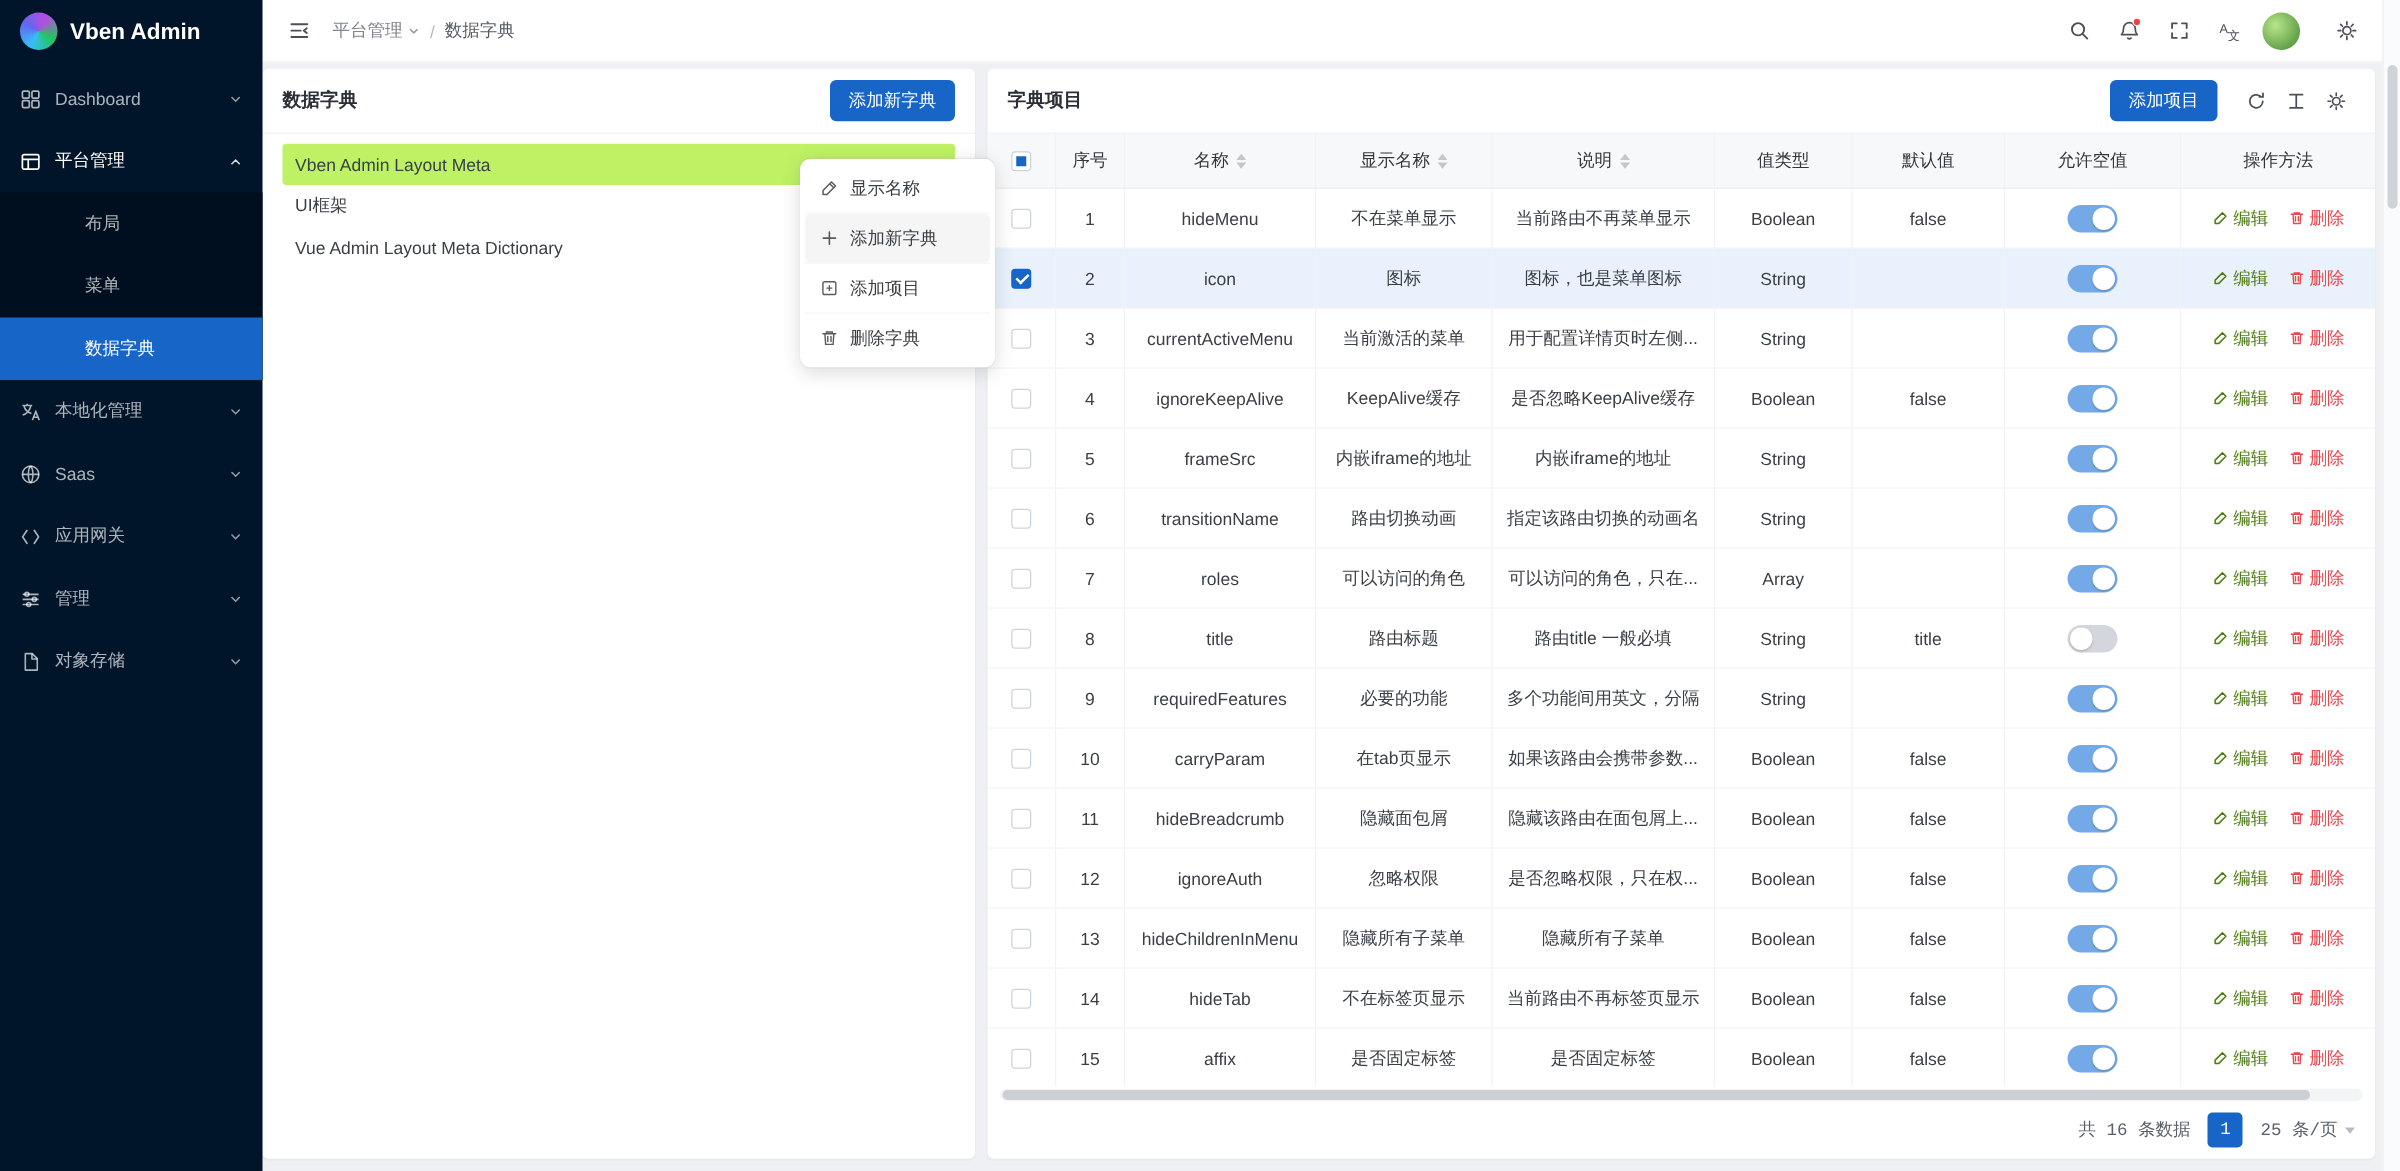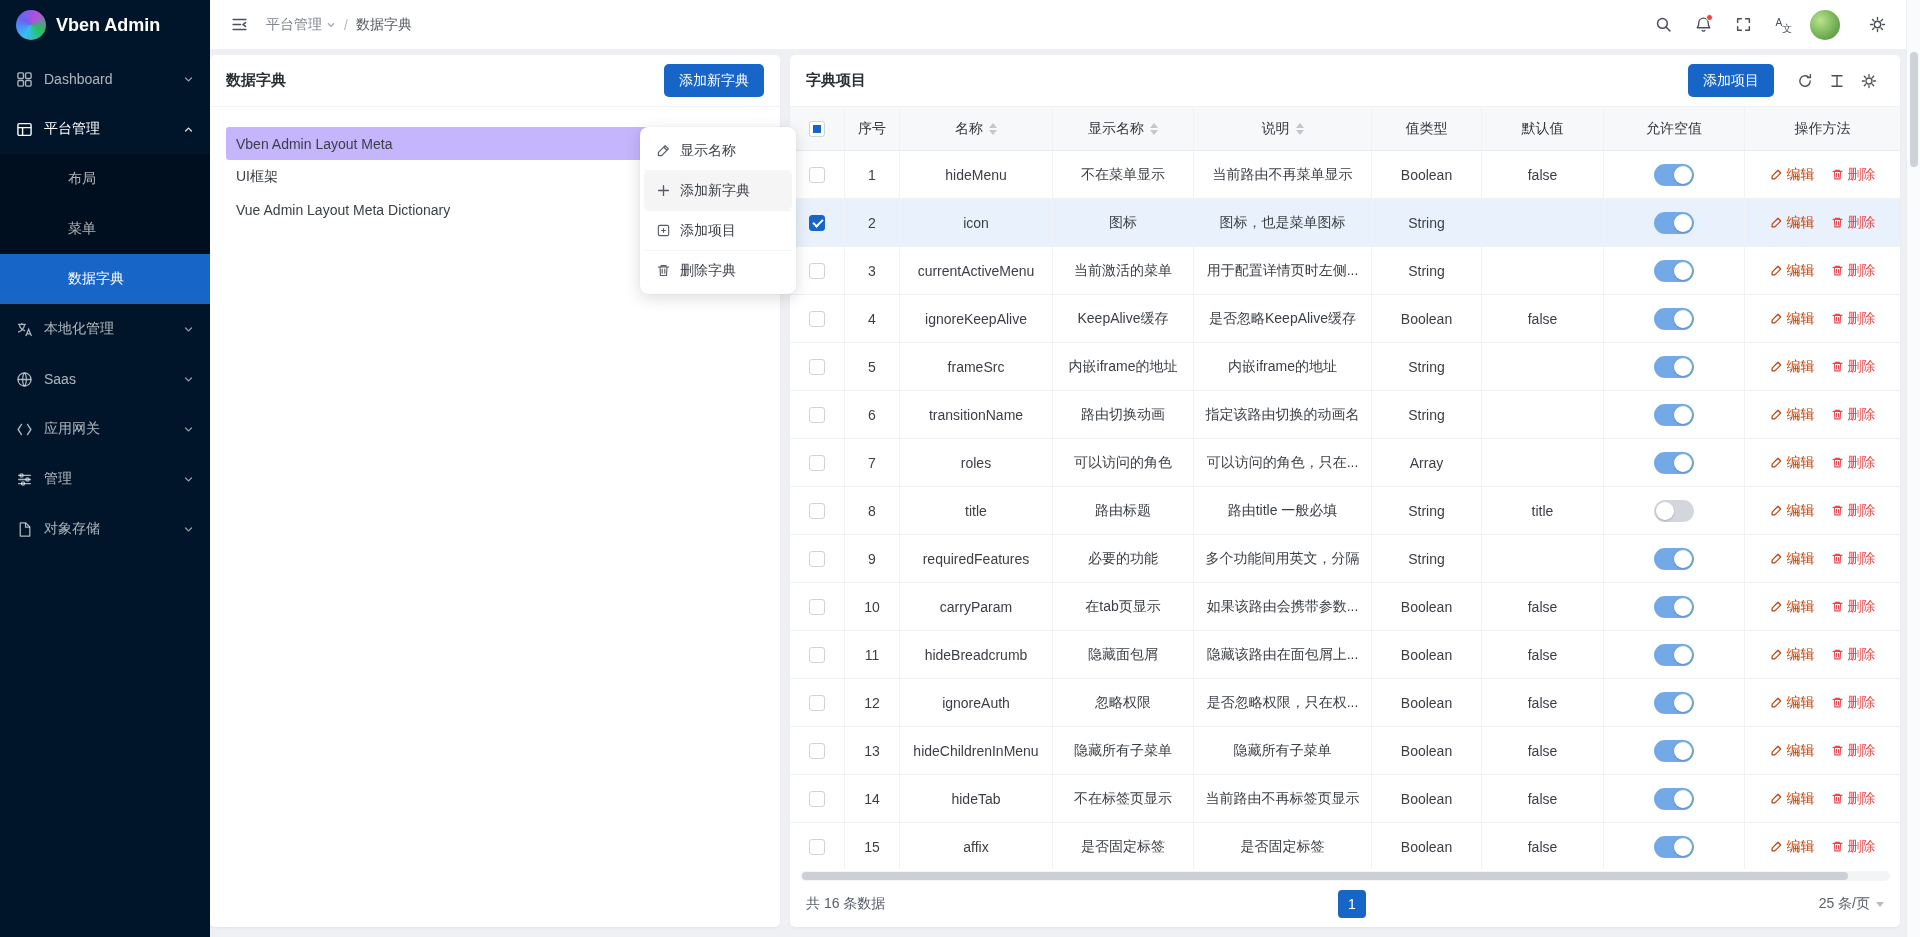--- a/index.html
+++ b/index.html
@@ -57,21 +57,21 @@
   
   .dict-card { width:570px; flex:none; display:flex; flex-direction:column; }
   .card-hd { height:52px; flex:none; display:flex; align-items:center; justify-content:space-between;
     padding:0 16px; border-bottom:1px solid #f1f2f4; }
   .card-title { font-size:15px; font-weight:700; color:#2b2f36; }
   .btn-primary { background:#1765c7; color:#fff; border:none; border-radius:5px; height:33px;
     padding:0 15px; font-size:14px; cursor:pointer; font-family:inherit; white-space:nowrap; }
   .dict-list { padding:8px 16px; }
   .dict-item { height:33px; display:flex; align-items:center; padding:0 10px; color:#3a3f46;
     cursor:pointer; border-radius:3px; white-space:nowrap; }
-  .dict-item.selected { background:#c4b5fd;margin-top:12px; }
+  .dict-item.selected { background:#bef264; }
 
   
   .ctx-menu { position:absolute; left:640px; top:127px; width:156px; background:#fff;
     border-radius:8px; box-shadow:0 4px 16px rgba(0,0,0,.14), 0 0 1px rgba(0,0,0,.12);
     padding:4px; z-index:50; }
   .ctx-item { height:39px; display:flex; align-items:center; gap:9px; padding:0 12px;
     color:#3a3f46; cursor:pointer; border-radius:5px; }
   .ctx-item.hover { background:#f5f5f5; }
   .ctx-divider-wrap { border-top:1px solid #f5f6f8; }
   .ctx-ic { width:15px; height:15px; color:#565b63; flex:none; }
@@ -110,28 +110,28 @@
 
   .switch { width:40px; height:22px; border-radius:11px; background:#74a9e8; position:relative;
     display:inline-block; cursor:pointer; flex:none; }
   .switch::after { content:""; position:absolute; top:2px; right:2px; width:18px; height:18px;
     border-radius:50%; background:#fff; box-shadow:0 1px 2px rgba(0,0,0,.2); }
   .switch.off { background:#d3d6dc; }
   .switch.off::after { right:auto; left:2px; }
 
   .link { display:inline-flex; align-items:center; gap:4px; cursor:pointer; }
   .link svg { width:13px; height:13px; }
-  .link.edit { color:#c2410c;text-align:right; }
+  .link.edit { color:#4d7c0f;text-align:right; }
   .link.del { color:#e5484d; margin-left:16px; }
 
   .h-scroll { height:10px; flex:none; margin:2px 10px 0; position:relative; border-radius:5px; background:#f3f4f6; }
   .h-thumb { position:absolute; left:2px; top:1px; height:8px; width:96%; border-radius:4px; background:#ccd0d6; }
 
-  .t-foot { height:46px; flex:none; display:flex; align-items:center; justify-content:space-between;
-    gap:14px; padding:0 16px; color:#5a6069; }
+  .t-foot { height:46px; flex:none; display:flex; align-items:center; justify-content:flex-end;
+    gap:14px; padding:0 16px; color:#5a6069;font-family:Liberation Mono, monospace; }
   .page-num { width:28px; height:28px; background:#1765c7; color:#fff; display:flex; align-items:center;
     justify-content:center; border-radius:4px; cursor:pointer; }
   .page-size { display:flex; align-items:center; gap:6px; cursor:pointer; }
   .chev-dn { width:0; height:0; border-left:4px solid transparent; border-right:4px solid transparent;
     border-top:5px solid #b7bcc4; }
 
   
   .vscroll { position:absolute; right:0; top:0; bottom:0; width:14px; background:#fafbfc;
     border-left:1px solid #eceef1; z-index:30; }
   .vthumb { position:absolute; left:3px; top:52px; width:8px; height:115px; border-radius:4px; background:#ced2d9; }

